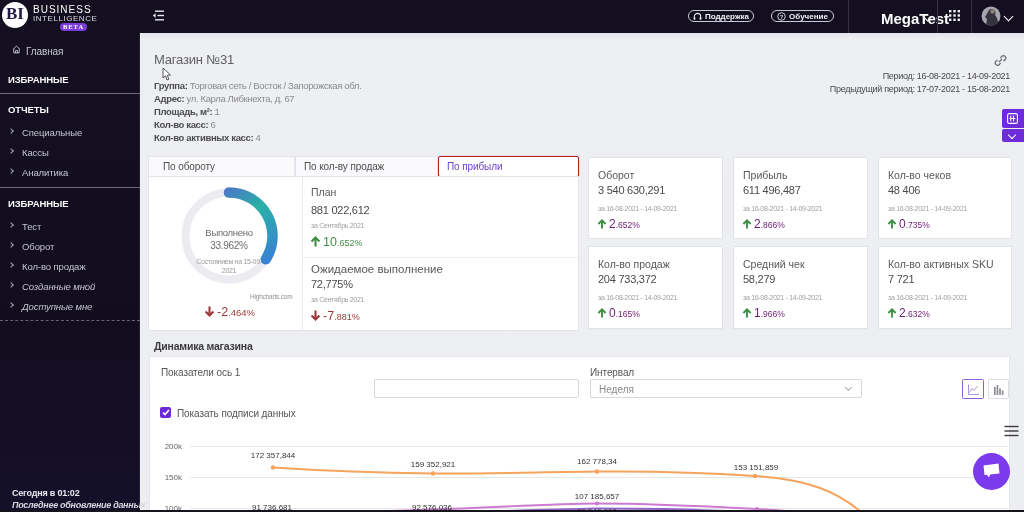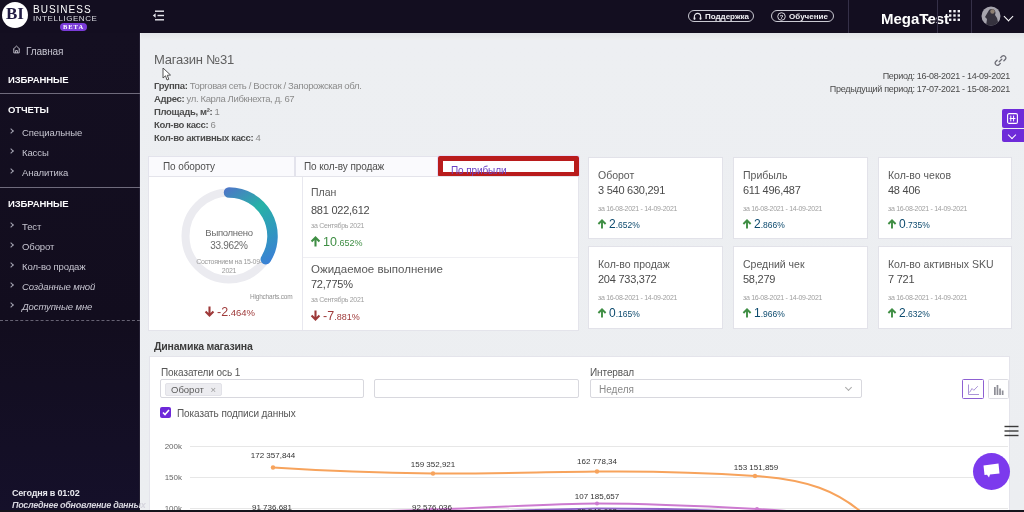--- a/index.html
+++ b/index.html
@@ -26,27 +26,27 @@
 .nav-car{position:absolute;left:9px;width:4px;height:4px;border-right:1.2px solid #a5a4b2;border-top:1.2px solid #a5a4b2;transform:rotate(45deg);}
 .sdiv{position:absolute;left:0;width:140px;height:0;border-top:1px solid #6f6b7c;}
 .sdash{position:absolute;left:0;width:140px;height:0;border-top:1px dashed #666273;}
 
 .title{position:absolute;left:154px;top:52px;font-size:13px;letter-spacing:-0.2px;color:#606060;}
 .info{position:absolute;left:154px;font-size:9.5px;letter-spacing:-0.35px;color:#8b8b8b;white-space:nowrap;}
 .info b{color:#4c4c4c;}
 .peri{position:absolute;right:14px;font-size:9px;letter-spacing:-0.3px;color:#4a4a4a;text-align:right;white-space:nowrap;}
 
 .tab{position:absolute;top:156px;height:21px;background:#fafafd;border:1px solid #e3e3ec;font-size:10px;letter-spacing:-0.1px;color:#4f4f4f;line-height:19px;padding-left:8px;}
-.tab.on{background:#fff;border:5px solid #b91c1c;border-radius:2px;color:#6b43c3;box-shadow:0 0 0 1px #e7ddf8;}
+.tab.on{background:#fff;border:1px solid #b91c1c;border-radius:2px;color:#6b43c3;box-shadow:0 0 0 1px #e7ddf8;}
 .panel{position:absolute;background:#fff;border:1px solid #e4e4eb;}
 .card{position:absolute;background:#fff;border:1px solid #e2e2e9;}
 .c-tit{position:absolute;left:9px;top:11px;font-size:10.5px;color:#595959;white-space:nowrap;}
 .c-val{position:absolute;left:9px;top:26px;font-size:11px;letter-spacing:-0.25px;color:#4a4a4a;white-space:nowrap;}
 .c-date{position:absolute;left:9px;top:47px;font-size:7px;letter-spacing:-0.3px;color:#a0a0a0;white-space:nowrap;}
-.c-pct{position:absolute;left:8px;top:59px;font-size:12px;color:#0c4a6e;white-space:nowrap;}
+.c-pct{position:absolute;left:8px;top:59px;font-size:12px;color:#701a75;white-space:nowrap;}
 .c-pct .sm{font-size:8.5px;}
 
 .f-lab{position:absolute;font-size:10px;letter-spacing:-0.1px;color:#565656;}
 .f-in{position:absolute;background:#fff;border:1px solid #d8d8de;border-radius:2px;}
 .tagx{position:absolute;left:4px;top:3px;height:13px;background:#ececf0;border:1px solid #e2e2e8;border-radius:2px;font-size:9.5px;color:#5a5a5a;line-height:12px;padding:0 5px;}
 .tagx span{color:#979797;margin-left:4px;}
 .gl{position:absolute;left:190px;width:818px;height:0;border-top:1px solid #e7e7e7;}
 .ylab{position:absolute;font-size:8px;color:#666;text-align:right;width:24px;}
 .dlab{position:absolute;font-size:8px;color:#333;white-space:nowrap;transform:translateX(-50%);}
 .btm{position:absolute;left:0;top:510px;width:1024px;height:2px;background:#15141c;}
@@ -261,23 +261,20 @@
       <div class="c-val">7 721</div>
     <div class="c-date">за 16-08-2021 - 14-09-2021</div>
     <div class="c-pct"><svg width="10" height="10" viewBox="0 0 10 10" style="vertical-align:-1px;margin-right:2px;">
           <path d="M5 9.5 V1.6 M1.4 5 L5 1.4 L8.6 5" fill="none" stroke="#3f8e44" stroke-width="1.9"></path>
         </svg>2<span class="sm">.632%</span></div>
   </div>
 
   <div class="abs" style="left:154px;top:340px;font-size:10.5px;letter-spacing:-0.2px;font-weight:bold;color:#3c3c3c;">Динамика магазина</div>
   <div class="panel" style="left:149px;top:356px;width:861px;height:156px;border-bottom:none;"></div>
   <div class="f-lab" style="left:161px;top:367px;">Показатели ось 1</div>
-  <div class="f-in" style="left:160px;top:379px;width:204px;height:19px;">
-    <div class="tagx">Оборот <span>×</span></div>
-  </div>
   <div class="f-lab" style="left:374px;top:387px;">Показатели ось 2</div>
   <div class="f-in" style="left:374px;top:379px;width:205px;height:19px;"></div>
   <div class="f-lab" style="left:590px;top:367px;">Интервал</div>
   <div class="f-in" style="left:590px;top:379px;width:272px;height:19px;">
     <span style="position:absolute;left:8px;top:4px;font-size:10px;color:#8a8a8a;">Неделя</span>
     <span style="position:absolute;right:10px;top:5px;display:inline-block;width:5px;height:5px;border-right:1.1px solid #aaa;border-bottom:1.1px solid #aaa;transform:rotate(45deg);"></span>
   </div>
   <div class="abs" style="left:962px;top:379px;width:22px;height:20px;background:#fff;border:1px solid #8d60d2;border-radius:1.5px;">
     <svg style="position:absolute;left:4px;top:4px;" width="13" height="12" viewBox="0 0 13 12">
         <path d="M1.5 0.5 V10.5 H12" fill="none" stroke="#a288d2" stroke-width="0.9"></path>

